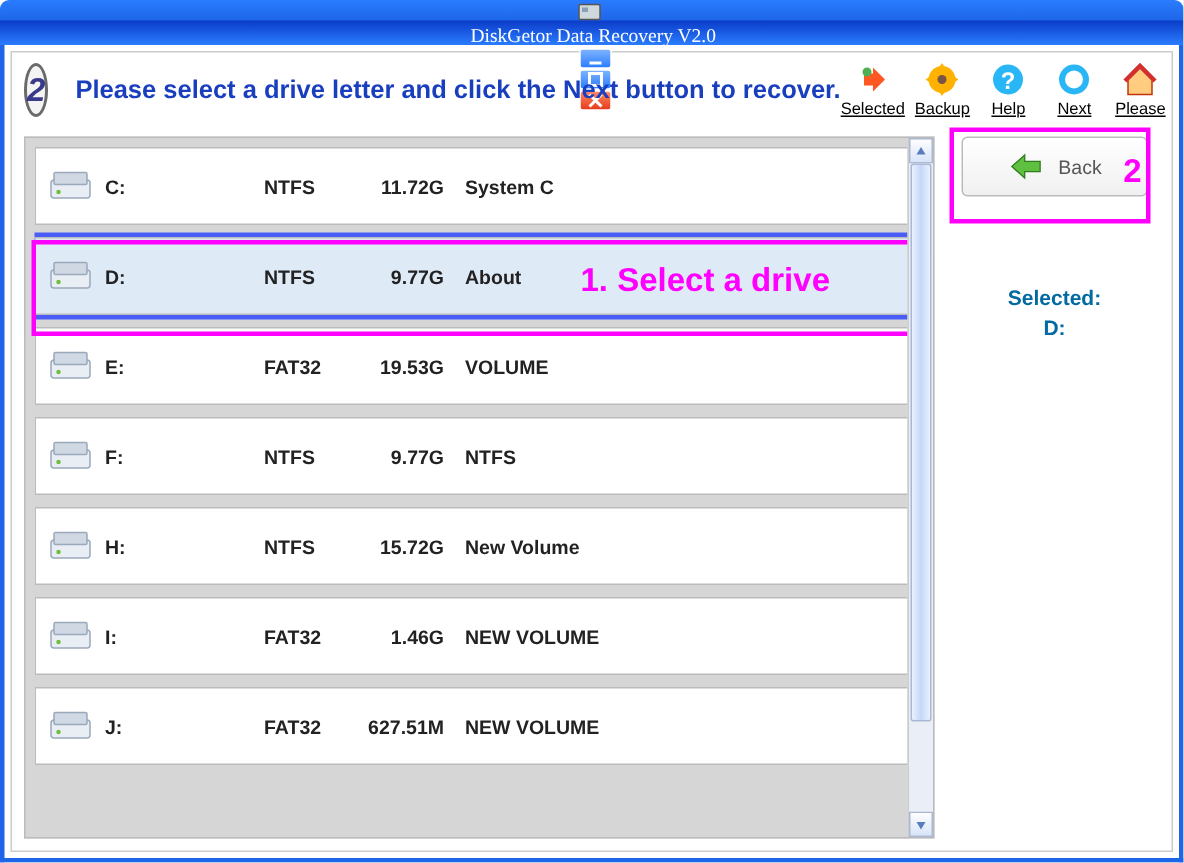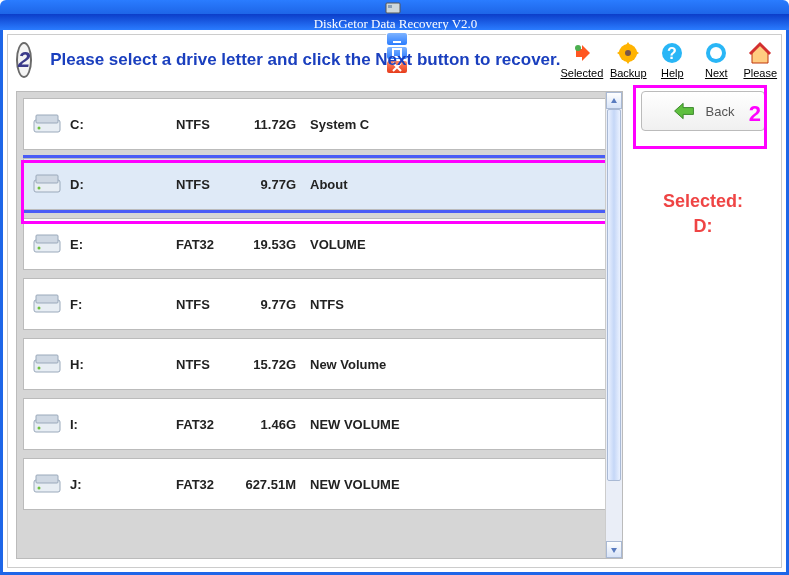--- a/index.html
+++ b/index.html
@@ -138,21 +138,21 @@
   }
   .nav-btn.back { height:40px; font-size:13px; font-weight:normal; color:#555; }
   .annot-box-2 {
     position:absolute; top:-6px; left:0; width:134px; height:64px;
     border:3px solid magenta; pointer-events:none;
   }
   .annot-text-2 {
     position:absolute; top:10px; right:12px; color:magenta; font-size:22px; font-weight:bold;
     pointer-events:none;
   }
-  .selected-label { margin-top:50px; color:#ef4444; font-weight:bold; font-size:18px; text-align:center; line-height:1.4; }
+  .selected-label { margin-top:50px; color:#0369a1; font-weight:bold; font-size:14px; text-align:center; line-height:1.4; }
 </style>
 </head>
 <body>
 
 <div class="titlebar">
   <span class="app-icon">
     <svg width="16" height="16" viewBox="0 0 16 16">
       <rect x="1" y="3" width="14" height="10" rx="1" fill="#cfd8dc" stroke="#555"></rect>
       <rect x="3" y="5" width="4" height="3" fill="#8aa0b8"></rect>
     </svg>
@@ -315,20 +315,21 @@
                 </svg>
               </span>
               <span class="c-letter">J:</span>
               <span class="c-fs">FAT32</span>
               <span class="c-size">627.51M</span>
               <span class="c-label">NEW VOLUME</span>
             </div>
           </div>
 
         <div class="annot-box-1"></div>
+        <div class="annot-text-1">1. Select a drive</div>
 
         <div class="scrollbar">
           <div class="sb-btn">
               <svg width="8" height="8">
                 <path d="M4 1 L7 6 L1 6 Z" fill="#5a7cbf"></path>
               </svg>
             </div>
           <div class="sb-track">
               <div class="sb-thumb"></div>
             </div>

